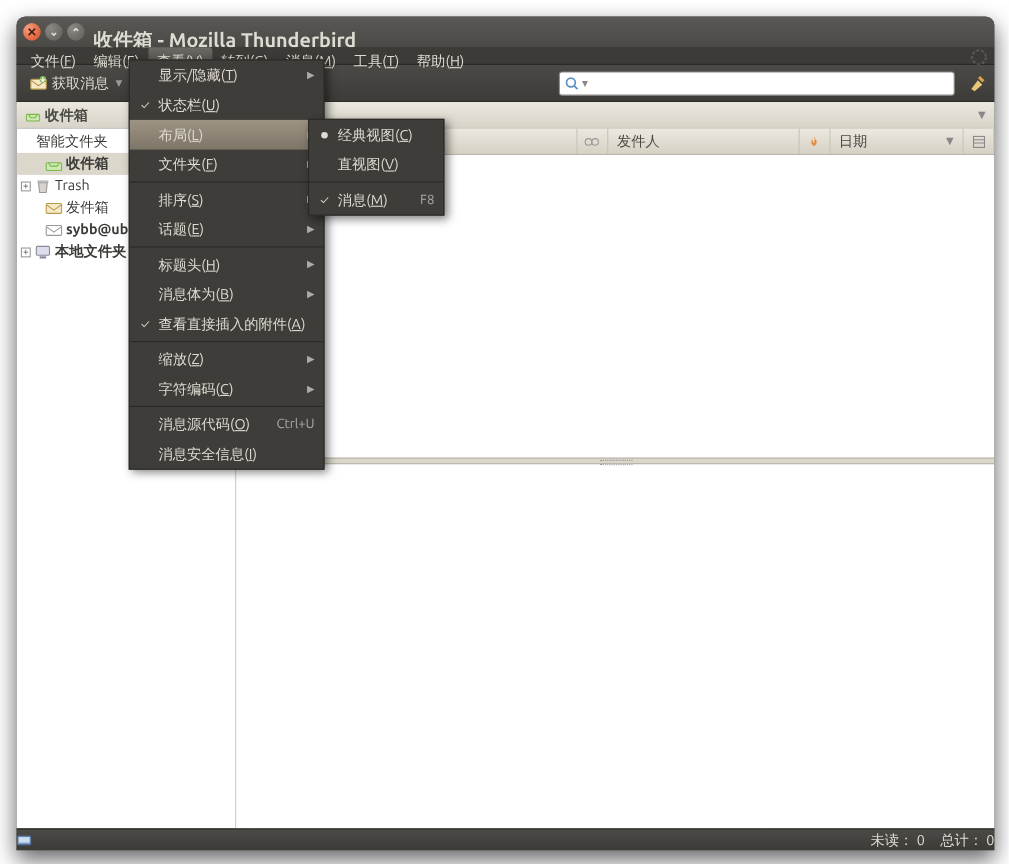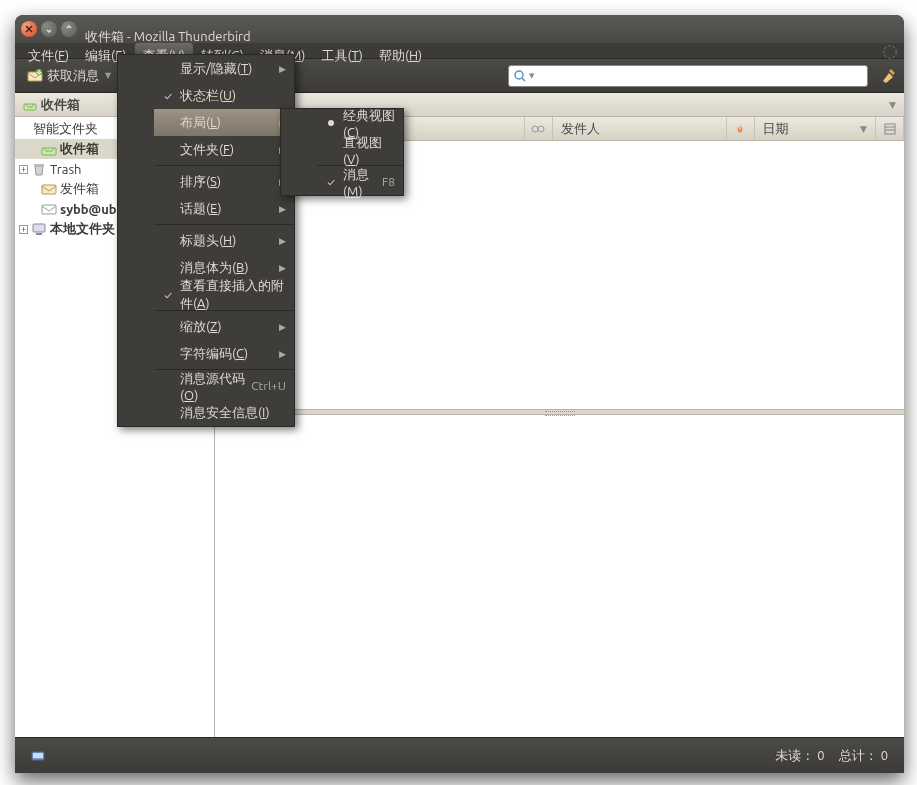--- a/index.html
+++ b/index.html
@@ -4,21 +4,21 @@
 <style>
 * { margin: 0; padding: 0; box-sizing: border-box; font-family: "Ubuntu", "DejaVu Sans", sans-serif; font-size: 13px; }
 body { background: #fff; }
 .window { width: 889px; height: 758px; margin: 15px; border-radius: 8px 8px 0 0; background: #3c3b37; box-shadow: 0 8px 20px rgba(0,0,0,.6); display: flex; flex-direction: column; overflow: hidden; }
 .titlebar { height: 28px; background: linear-gradient(#5a5955,#4a4945); display: flex; align-items: center; padding: 0 6px; border-radius: 8px 8px 0 0; }
 .win-btns { display: flex; gap: 4px; margin-right: 8px; }
 .win-btn { width: 16px; height: 16px; border-radius: 50%; display: flex; align-items: center; justify-content: center; }
 .close { background: radial-gradient(circle at 30% 30%, #f79e7f, #d84b1f); }
 .min, .max { background: radial-gradient(circle at 30% 30%, #8a8984, #5c5b56); }
 .win-btn svg { width: 8px; height: 8px; }
-.title { color: #dfdbd2; font-weight: normal; font-size: 13px; margin-top: 15px; }
+.title { color: #dfdbd2; font-weight: bold; font-size: 18px; margin-top: 15px; }
 .menubar { height: 16px; background: #3c3b37; display: flex; padding: 0 5px; border-bottom: 1px solid #2a2926; position: relative; }
 .menu-item { color: #dfdbd2; padding: 4px 8px; cursor: default; }
 .menu-item.active { background: linear-gradient(#6b6a65,#53524d); border-radius: 3px 3px 0 0; }
 .menu-key { text-decoration: underline; }
 .throbber { margin-left: auto; width: 18px; height: 18px; opacity: .4; }
 .toolbar { height: 34px; background: linear-gradient(#4b4a46,#3c3b37); display: flex; align-items: center; padding: 0 6px; gap: 4px; border-bottom: 1px solid #2a2926; }
 .tb-btn { display: flex; align-items: center; gap: 4px; color: #dfdbd2; padding: 3px 6px; border-radius: 3px; }
 .tb-btn svg { width: 16px; height: 16px; }
 .tb-sep { width: 1px; height: 22px; background: #2a2926; margin: 0 4px; }
 .dd { color: #999; font-size: 8px; margin-left: 2px; }
@@ -43,24 +43,24 @@
 .main-toolbar { height: 24px; background: linear-gradient(#ebe7de,#d9d4c8); border-bottom: 1px solid #b8b4ab; display: flex; align-items: center; justify-content: flex-end; padding: 0 8px; }
 .main-toolbar .dd2 { color: #888; font-size: 9px; }
 .cols { height: 24px; background: linear-gradient(#ece8df,#d6d1c4); border-bottom: 1px solid #b8b4ab; display: flex; align-items: center; color: #4a4945; font-size: 12px; }
 .col { display: flex; align-items: center; padding: 0 8px; border-right: 1px solid #c8c3b8; height: 100%; gap: 4px; }
 .col.icon { width: 28px; justify-content: center; padding: 0; }
 .col .dd2 { margin-left: auto; color: #888; font-size: 9px; }
 .list { flex: 1; background: #fff; }
 .splitter { height: 6px; background: #dcd7cb; border-top: 1px solid #b8b4ab; border-bottom: 1px solid #b8b4ab; position: relative; }
 .splitter::after { content: ""; position: absolute; left: 50%; top: 1px; width: 30px; height: 3px; border-top: 1px dotted #999; border-bottom: 1px dotted #999; transform: translateX(-50%); }
 .preview { flex: 1.2; background: #fff; }
-.statusbar { height: 36px; background: linear-gradient(#4b4a46,#3c3b37); border-top: 1px solid #2a2926; display: flex; align-items: center; padding: 0 16px; color: #dfdbd2; font-size: 12px; }
+.statusbar { height: 20px; background: linear-gradient(#4b4a46,#3c3b37); border-top: 1px solid #2a2926; display: flex; align-items: center; padding: 0 0; color: #dfdbd2; font-size: 12px; }
 .statusbar .right { margin-left: auto; display: flex; gap: 14px; }
 .statusbar svg { width: 14px; height: 14px; }
-.popup { position: absolute; background: #3e3d39; border: 1px solid #2a2926; box-shadow: 3px 3px 8px rgba(0,0,0,.5); color: #dfdbd2; z-index: 100; padding-left: 36px; }
+.popup { position: absolute; background: #3e3d39; border: 1px solid #2a2926; box-shadow: 3px 3px 8px rgba(0,0,0,.5); color: #dfdbd2; z-index: 100; }
 .popup.main-menu { left: 117px; top: 54px; width: 178px; }
 .popup.sub { left: 280px; top: 108px; width: 124px; }
 .pm-item { display: flex; align-items: center; height: 27px; padding: 0 8px; gap: 6px; }
 .pm-item.hl { background: linear-gradient(#9e9484,#7d7568); }
 .pm-chk { width: 12px; display: flex; justify-content: center; font-size: 11px; }
 .pm-label { flex: 1; }
 .pm-sub { font-size: 9px; color: #aaa; }
 .pm-acc { color: #aaa; font-size: 12px; }
 .pm-sep { height: 1px; background: #2a2926; margin: 2px 0; }
 .radio { width: 6px; height: 6px; background: #dfdbd2; border-radius: 50%; }

